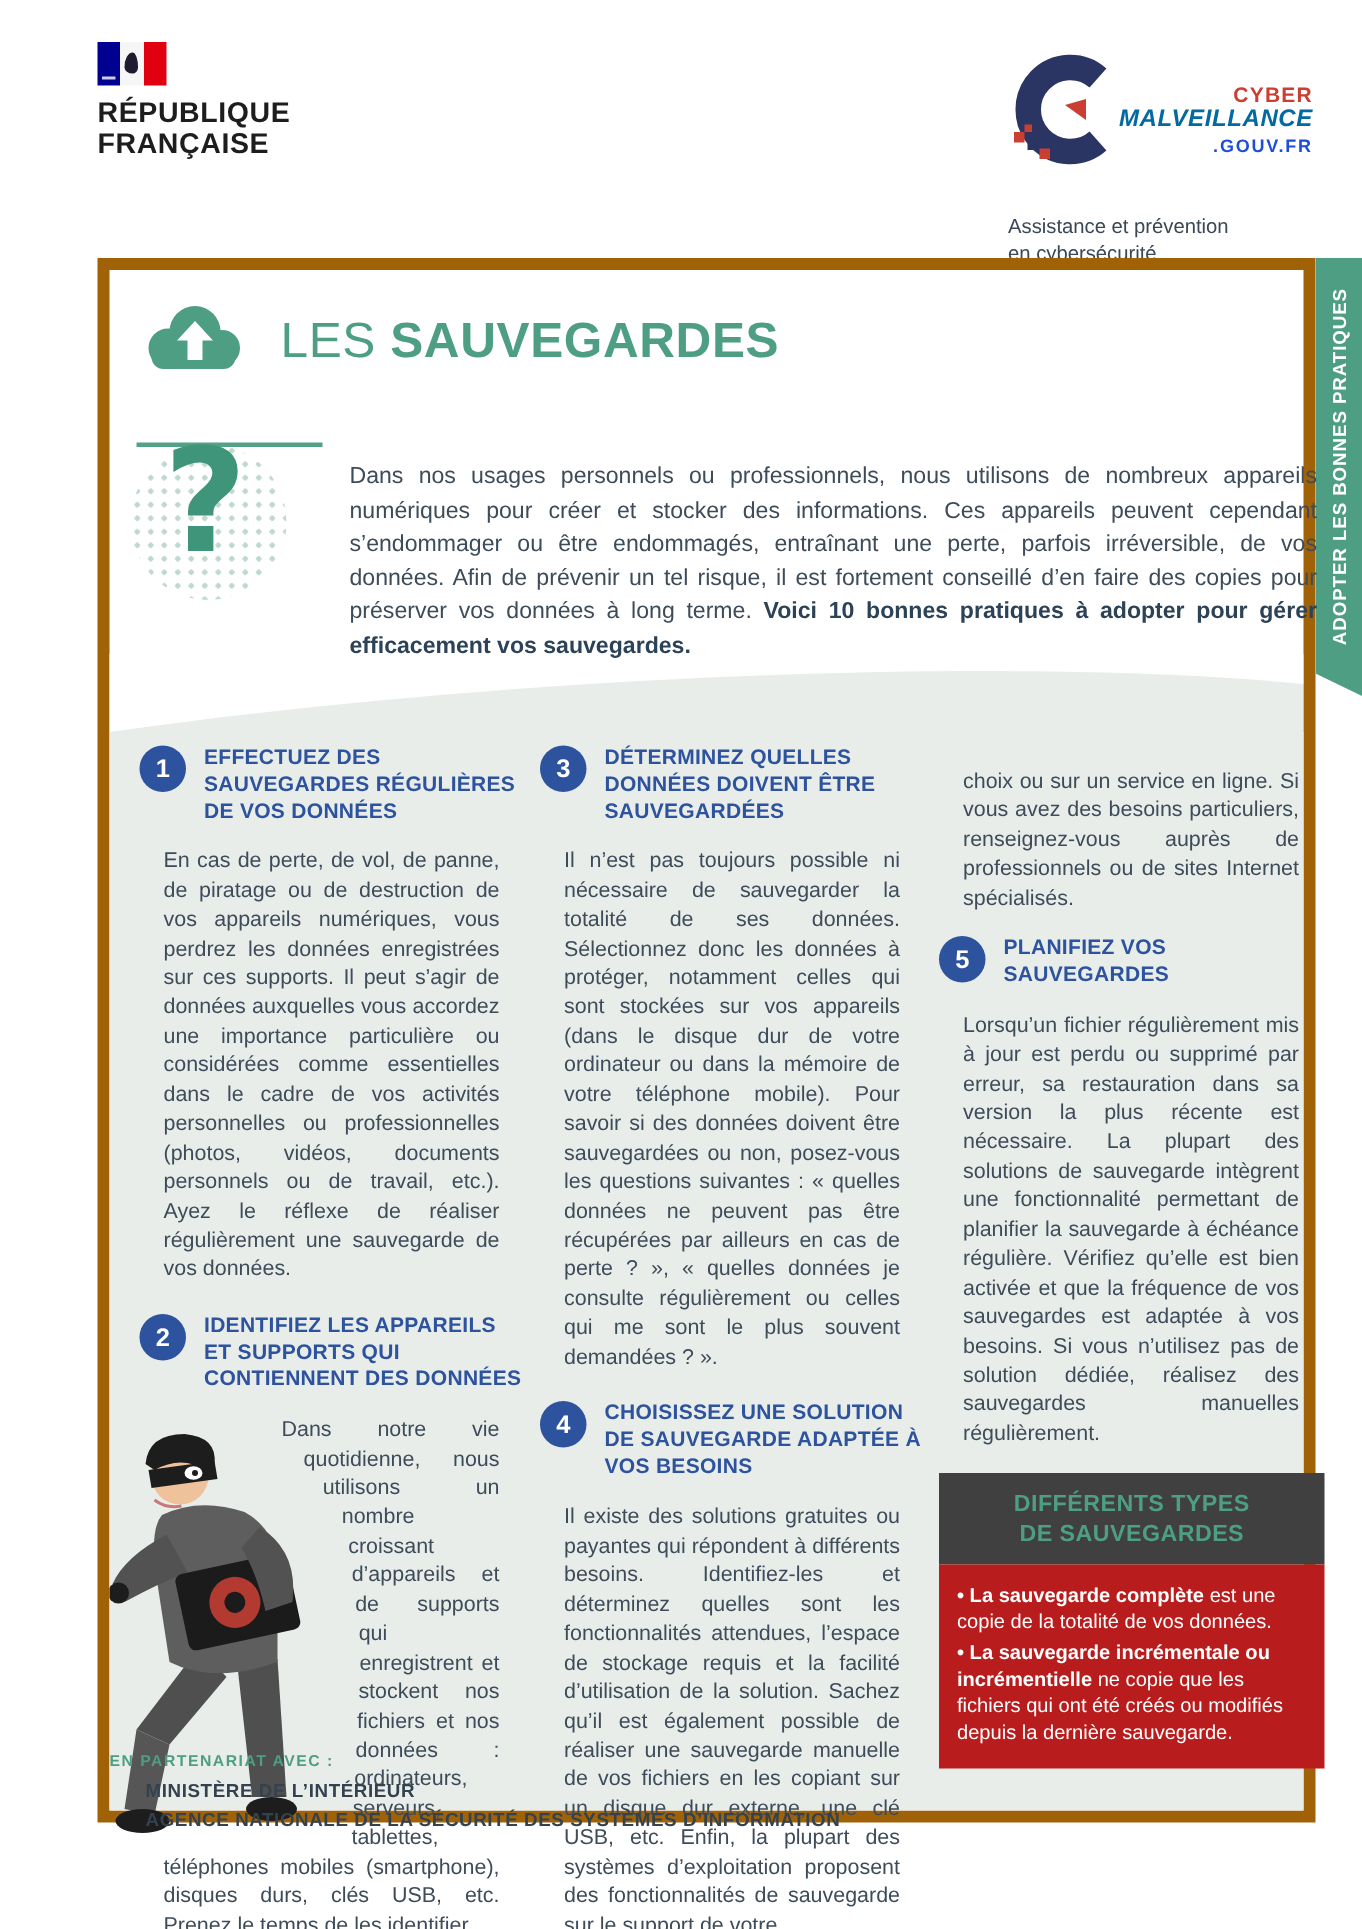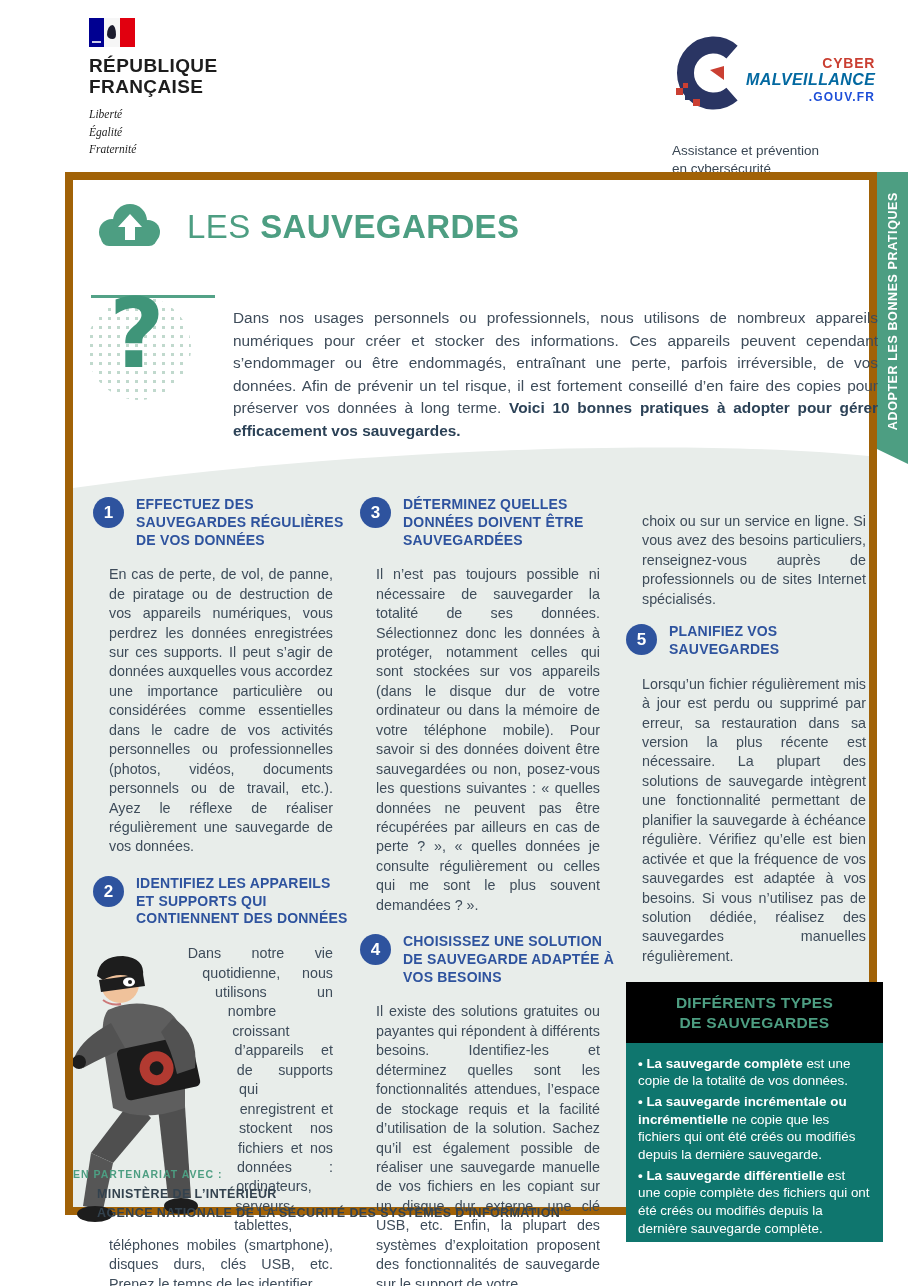--- a/index.html
+++ b/index.html
@@ -1,20 +1,20 @@
 <!DOCTYPE html>
 <html lang="fr"><head>
 <meta charset="utf-8">
 <style>
   html,body{margin:0;padding:0;background:#fff;}
   .page{position:relative;width:908px;height:1286px;background:#fff;overflow:hidden;
         font-family:"Liberation Sans",sans-serif;-webkit-font-smoothing:antialiased;}
 
   
-  .marianne{position:absolute;left:65px;top:18px;margin-left:24px;}
+  .marianne{position:absolute;left:65px;top:28px;}
   .flag{display:flex;width:46px;height:29px;margin-bottom:9px;}
   .flag .b{flex:1;background:#000091;position:relative;}
   .flag .w{flex:1;background:#f6f6f6;position:relative;}
   .flag .r{flex:1;background:#e1000f;}
   .flag .w::after{content:"";position:absolute;left:3px;top:7px;width:9px;height:14px;
         background:#1c1c2e;border-radius:60% 40% 40% 60%/70% 70% 30% 30%;}
   .flag .b::after{content:"";position:absolute;left:3px;bottom:4px;width:9px;height:2px;background:#fff;opacity:.8;}
   .rep-title{font-weight:700;font-size:19px;line-height:1.1;letter-spacing:.4px;color:#1d1d1d;}
   .motto{margin-top:8px;font-family:"Liberation Serif",serif;font-style:italic;
          font-size:11.5px;color:#1d1d1d;line-height:1.55;}
@@ -68,24 +68,24 @@
          font-weight:700;font-size:17px;display:flex;align-items:center;justify-content:center;margin:1px 12px 0 0;}
   .sec-title{font-weight:700;color:#2e539e;font-size:14px;line-height:1.27;letter-spacing:.2px;text-align:left;}
   .sec-body{margin:16px;}
 
   
   .thief{float:left;width:170px;height:287px;margin:4px 6px 0 -20px;
          shape-outside:polygon(0 0,50% 0,66% 10%,88% 28%,94% 55%,90% 100%,0 100%);}
 
   
   .gbox{margin-top:16px;width:257px;box-sizing:border-box;}
-  .gbox-head{background:#000000;color:#4d9e82;font-weight:700;font-size:15.5px;line-height:1.3;
+  .gbox-head{background:#404040;color:#4d9e82;font-weight:700;font-size:15.5px;line-height:1.3;
              text-align:center;padding:11px 6px 9px;letter-spacing:.3px;}
-  .gbox-body{background:#0f766e;color:#fff;font-size:13.4px;line-height:1.32;text-align:left;
-             padding:12px 12px 2px;}
+  .gbox-body{background:#b91c1c;color:#fff;font-size:13.4px;line-height:1.32;text-align:left;
+             padding:12px 12px 12px;}
   .gbox-body p{margin:0 0 3px 0;}
   .gbox-body .b{font-weight:700;}
 
   
   .footer{position:absolute;left:0;right:4px;top:988px;text-align:left;}
   .partner{color:#4d9e82;font-size:10.5px;font-weight:700;letter-spacing:1px;margin-bottom:5px;}
   .fline{color:#33424e;font-size:12.5px;font-weight:700;line-height:1.55;letter-spacing:.4px;padding-left:24px;}
 </style>
 </head>
 <body>
@@ -94,25 +94,20 @@
 
   <div class="marianne">
     <div class="flag">
       <div class="b"></div>
         <div class="w"></div>
         <div class="r"></div>
     </div>
     <div class="rep-title">
       <div>RÉPUBLIQUE</div>
       <div>FRANÇAISE</div>
-    </div>
-    <div class="motto">
-      <div>Liberté</div>
-      <div>Égalité</div>
-      <div>Fraternité</div>
     </div>
   </div>
 
   <div class="cyberlogo">
     <svg class="cglyph" width="70" height="74" viewBox="0 0 70 74">
       <path d="M62 16 A28 28 0 1 0 62 58" fill="none" stroke="#2a3563" stroke-width="17"></path>
       <polygon points="40,34 54,30 54,44" fill="#ca3f32"></polygon>
       <rect x="6" y="52" width="7" height="7" fill="#ca3f32"></rect>
       <rect x="15" y="58" width="6" height="6" fill="#2a3563"></rect>
       <rect x="23" y="63" width="7" height="7" fill="#ca3f32"></rect>
@@ -243,21 +238,20 @@
       </div>
 
       <div class="gbox">
         <div class="gbox-head">
           <div>DIFFÉRENTS TYPES</div>
           <div>DE SAUVEGARDES</div>
         </div>
         <div class="gbox-body">
           <p><span class="b">• La sauvegarde complète</span><span> est une copie de la totalité de vos données.</span></p>
           <p><span class="b">• La sauvegarde incrémentale ou incrémentielle</span><span> ne copie que les fichiers qui ont été créés ou modifiés depuis la dernière sauvegarde.</span></p>
-          <p><span class="b">• La sauvegarde différentielle</span><span> est une copie complète des fichiers qui ont été créés ou modifiés depuis la dernière sauvegarde complète.</span></p>
         </div>
       </div>
     </div>
 
     <div class="footer">
       <div class="partner">EN PARTENARIAT AVEC :</div>
       <div class="fline">MINISTÈRE DE L’INTÉRIEUR</div>
       <div class="fline">AGENCE NATIONALE DE LA SÉCURITÉ DES SYSTÈMES D’INFORMATION</div>
     </div>
 

